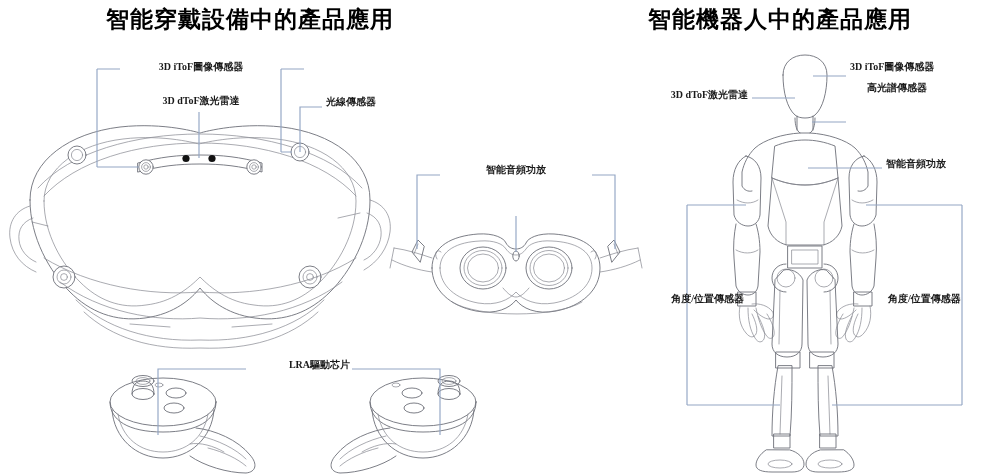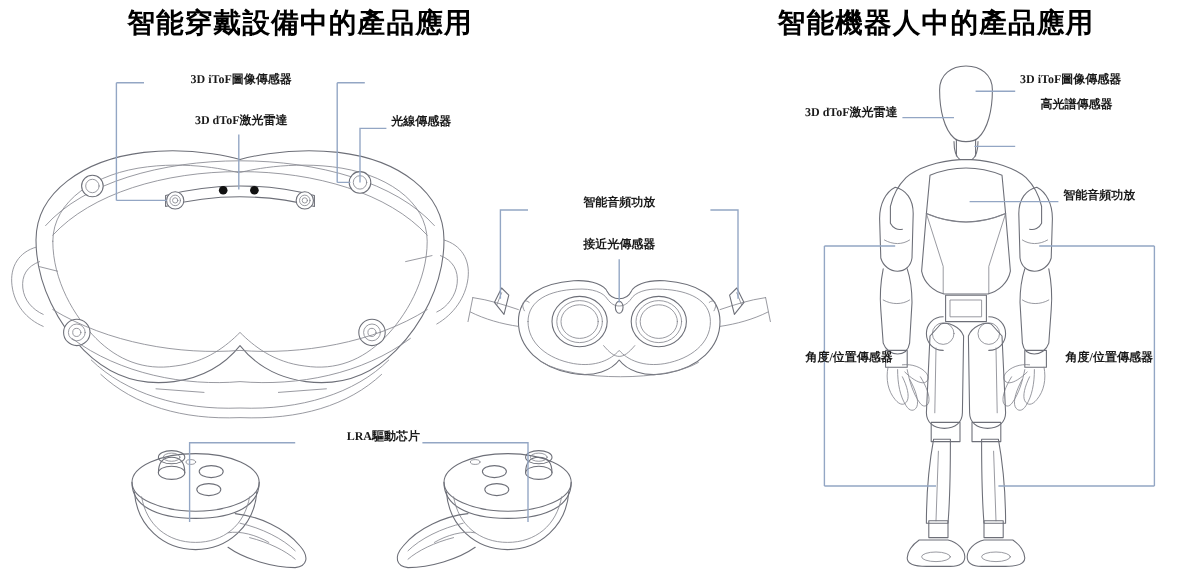--- a/index.html
+++ b/index.html
@@ -310,21 +310,20 @@
   </svg>
 
   <div class="lbl" style="left:120px;top:61px;width:162px;text-align:center;">3D iToF圖像傳感器</div>
 
   <div class="lbl" style="left:120px;top:95px;width:162px;text-align:center;">3D dToF激光雷達</div>
 
   <div class="lbl" style="left:326px;top:96px;">光線傳感器</div>
 
   <div class="lbl" style="left:440px;top:164px;width:152px;text-align:center;">智能音頻功放</div>
 
-  <div class="lbl" style="left:440px;top:199px;width:152px;text-align:center;">接近光傳感器</div>
 
   <div class="lbl" style="left:248px;top:359px;width:102px;text-align:right;">LRA驅動芯片</div>
 
   <div class="lbl r" style="left:610px;top:89px;width:138px;">3D dToF激光雷達</div>
 
   <div class="lbl" style="left:850px;top:61px;">3D iToF圖像傳感器</div>
 
   <div class="lbl" style="left:850px;top:82px;margin-left:17px;">高光譜傳感器</div>
 
 

